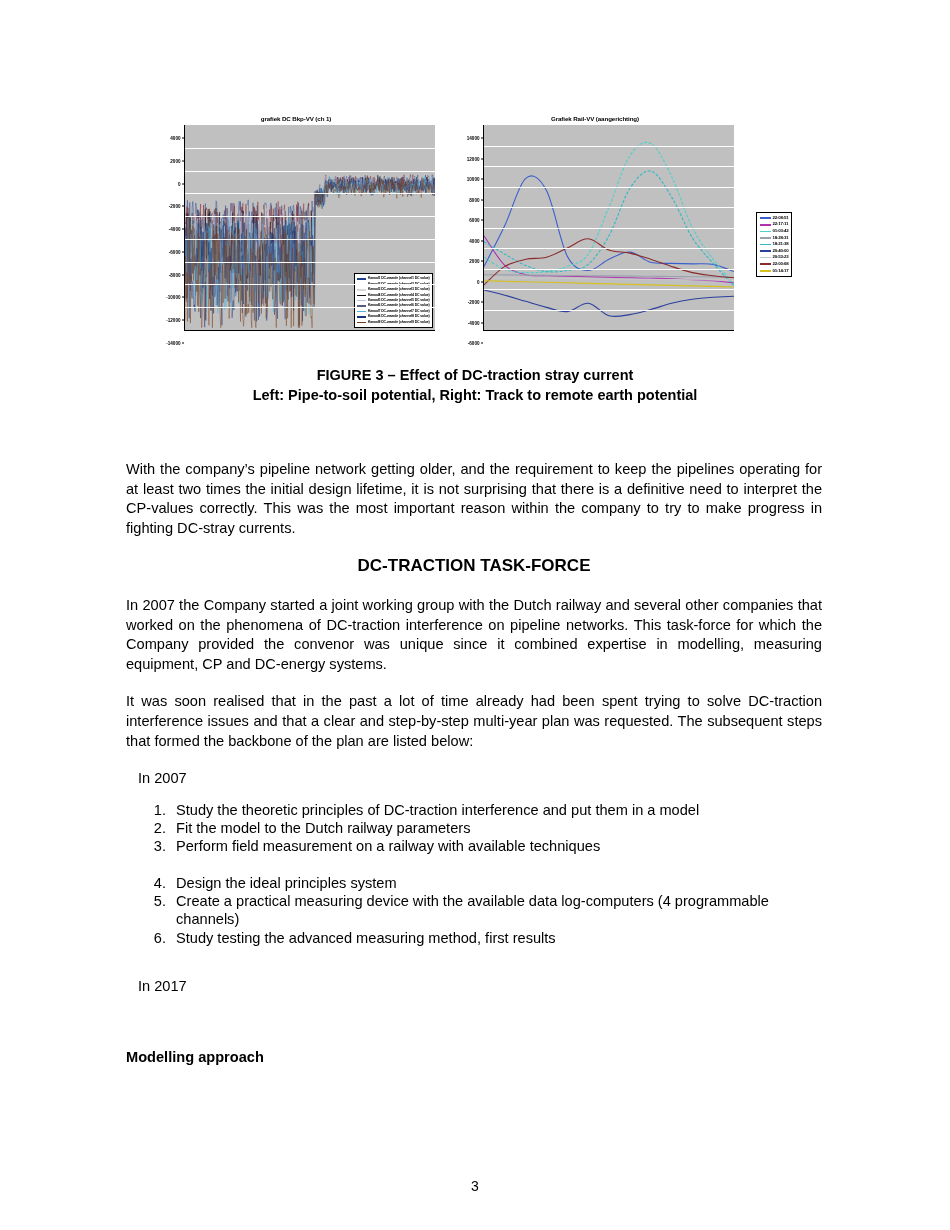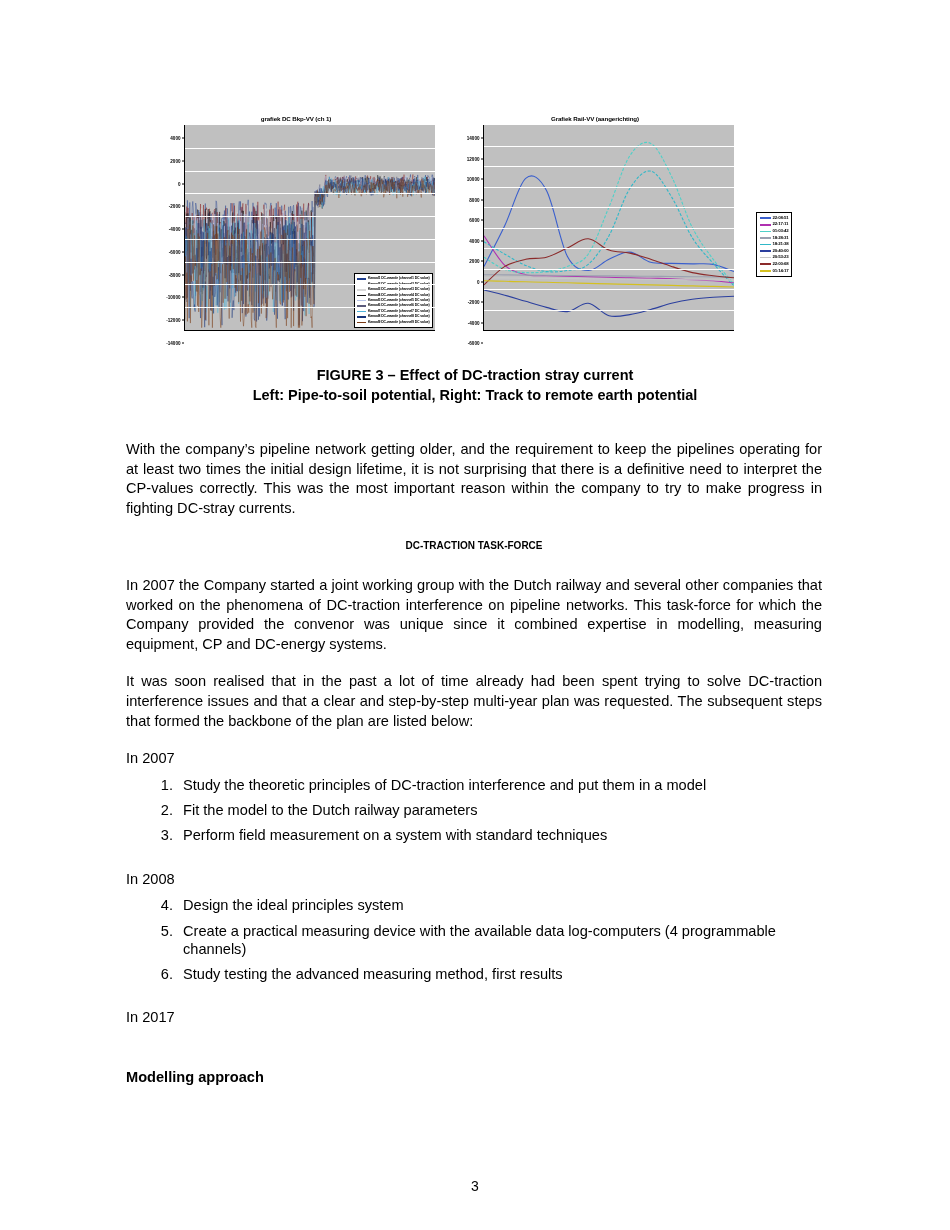--- a/index.html
+++ b/index.html
@@ -98,42 +98,42 @@
   
   .caption {
     position:absolute; left:0; top:365px; width:950px;
     text-align:center;
     font-size:14.5px;
     font-weight:bold;
     line-height:20px;
   }
 
   
-  .content { position:absolute; left:126px; top:440px; width:696px; }
+  .content { position:absolute; left:126px; top:460px; width:696px; }
   p.body {
     font-size:14.6px;
     line-height:19.6px;
     text-align:justify;
     margin:0 0 18px 0;
   }
   h2.section {
-    font-size:10px;
+    font-size:17px;
     font-weight:bold;
     text-align:center;
     margin:9px 0 20px 0;
     line-height:19.6px;
   }
-  .year { font-size:14.6px; line-height:19.6px; margin:0; }
+  .year { font-size:14.6px; line-height:19.6px; margin:12px; }
   ol.steps {
     margin:0 0 0 0;
     padding-left:44px;
     font-size:14.6px;
     line-height:18.3px;
   }
-  ol.steps li { margin:7px; padding-left:6px; }
+  ol.steps li { margin:0; padding-left:6px; }
   .spacer-sm { height:18px; }
   .spacer-md { height:20px; }
   h3.subhead {
     font-size:14.6px;
     font-weight:bold;
     margin:0;
     line-height:19.6px;
   }
   .pagenum {
     position:absolute; left:0; top:1178px; width:950px;
@@ -322,26 +322,25 @@
     <h2 class="section">DC-TRACTION TASK-FORCE</h2>
 
     <p class="body">In 2007 the Company started a joint working group with the Dutch railway and several other companies that worked on the phenomena of DC-traction interference on pipeline networks. This task-force for which the Company provided the convenor was unique since it combined expertise in modelling, measuring equipment, CP and DC-energy systems.</p>
 
     <p class="body">It was soon realised that in the past a lot of time already had been spent trying to solve DC-traction interference issues and that a clear and step-by-step multi-year plan was requested. The subsequent steps that formed the backbone of the plan are listed below:</p>
 
     <p class="year">In 2007</p>
     <ol class="steps" start="1" id="list2007">
         <li>Study the theoretic principles of DC-traction interference and put them in a model</li>
         <li>Fit the model to the Dutch railway parameters</li>
-        <li>Perform field measurement on a system with standard techniques</li>
+        <li>Perform field measurement on a railway with available techniques</li>
       </ol>
 
     <div class="spacer-sm"></div>
 
-    <p class="year">In 2008</p>
     <ol class="steps" start="4" id="list2008">
         <li>Design the ideal principles system</li>
         <li>Create a practical measuring device with the available data log-computers (4 programmable channels)</li>
         <li>Study testing the advanced measuring method, first results</li>
       </ol>
 
     <div class="spacer-sm"></div>
 
     <p class="year">In 2017</p>
 

